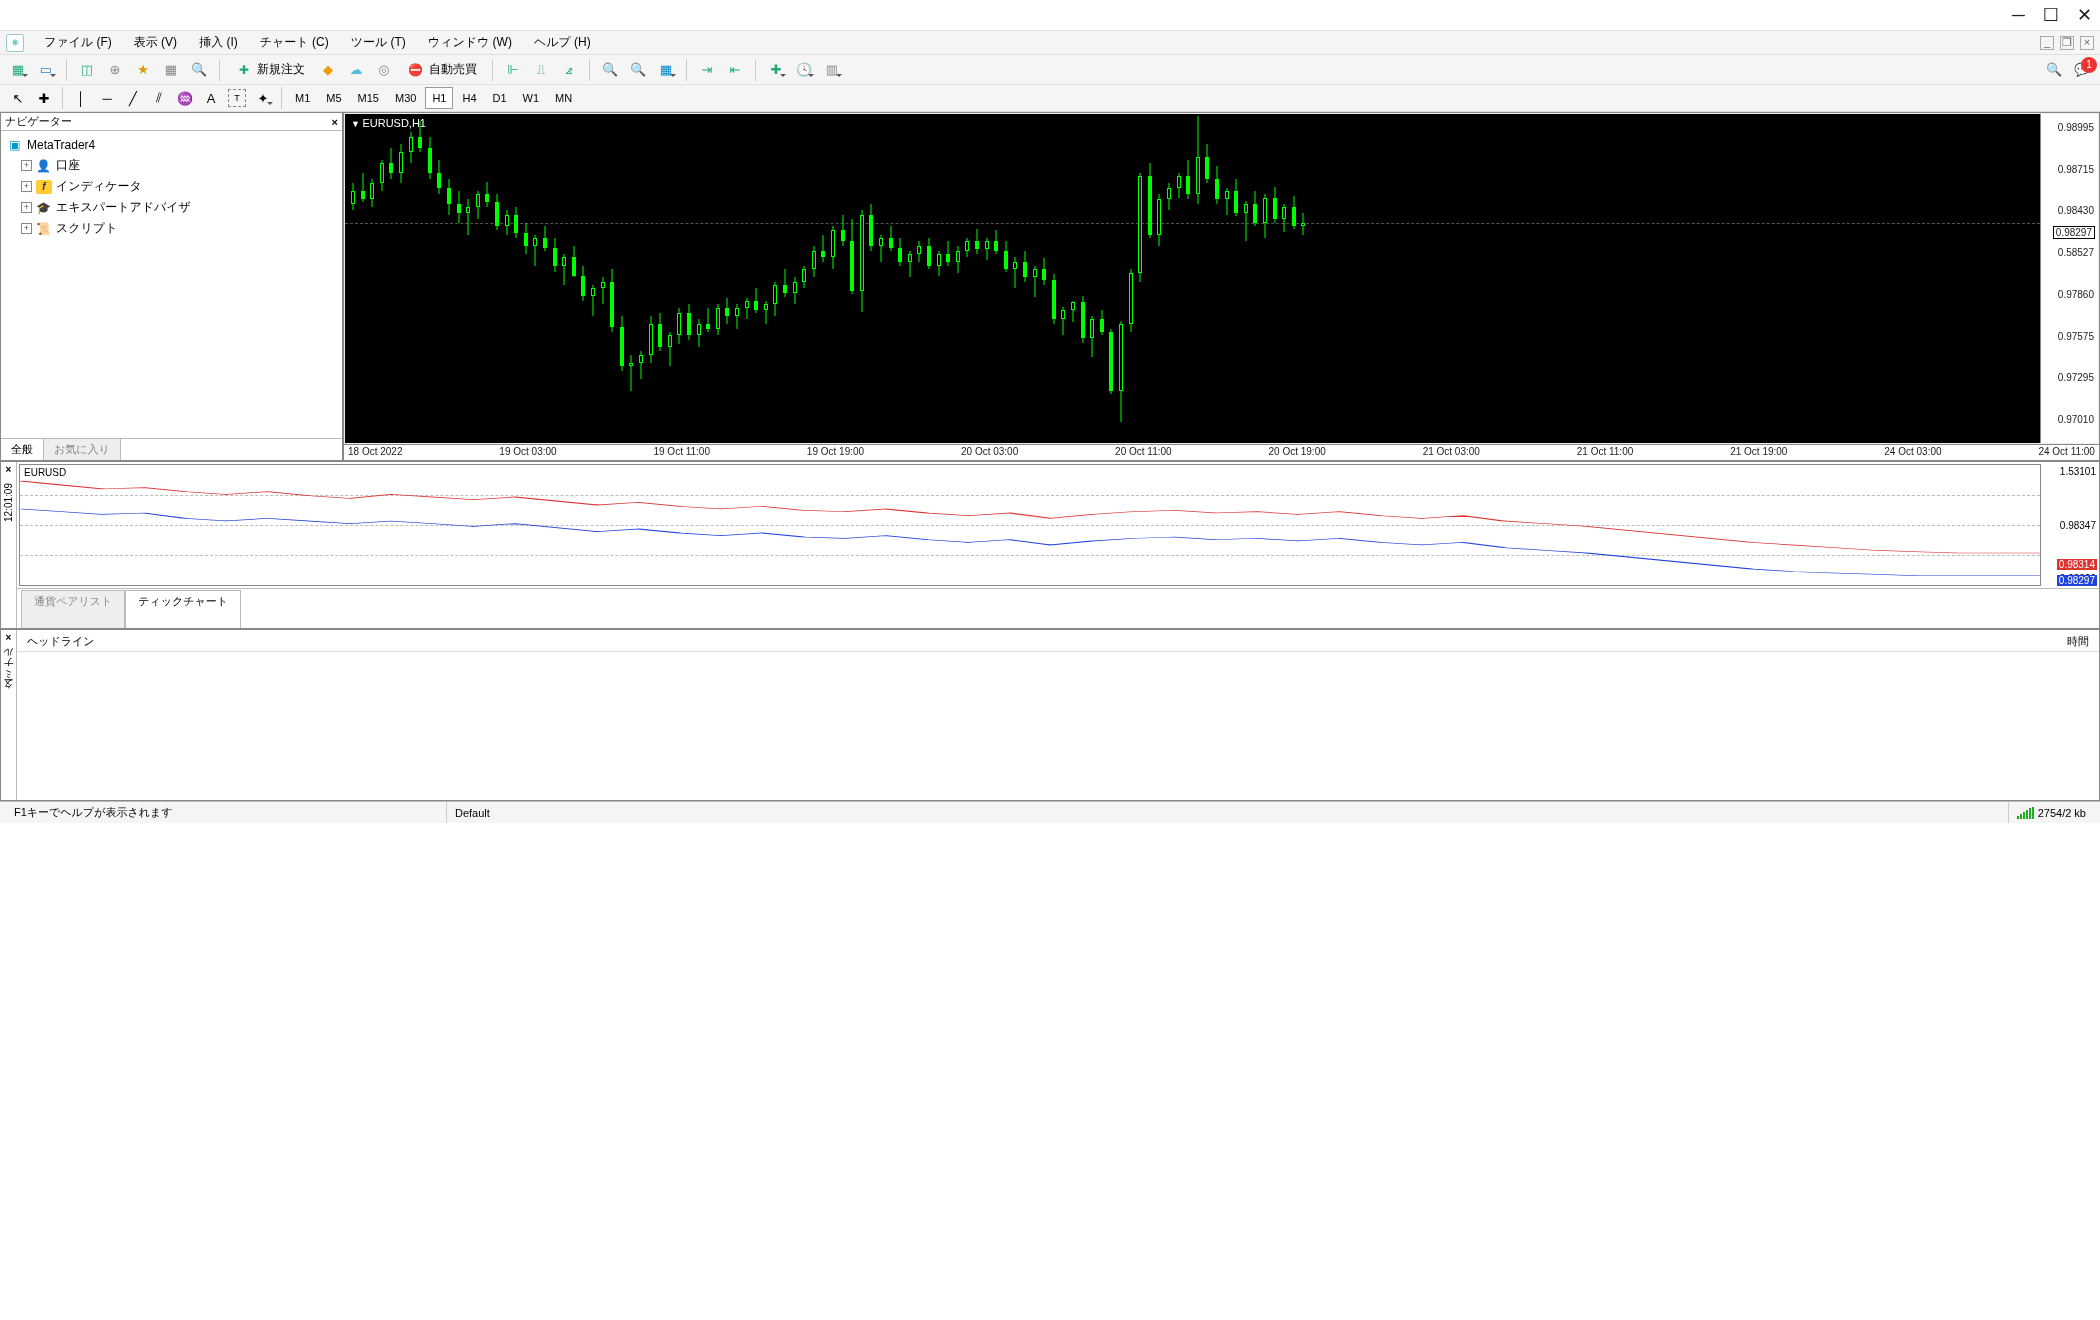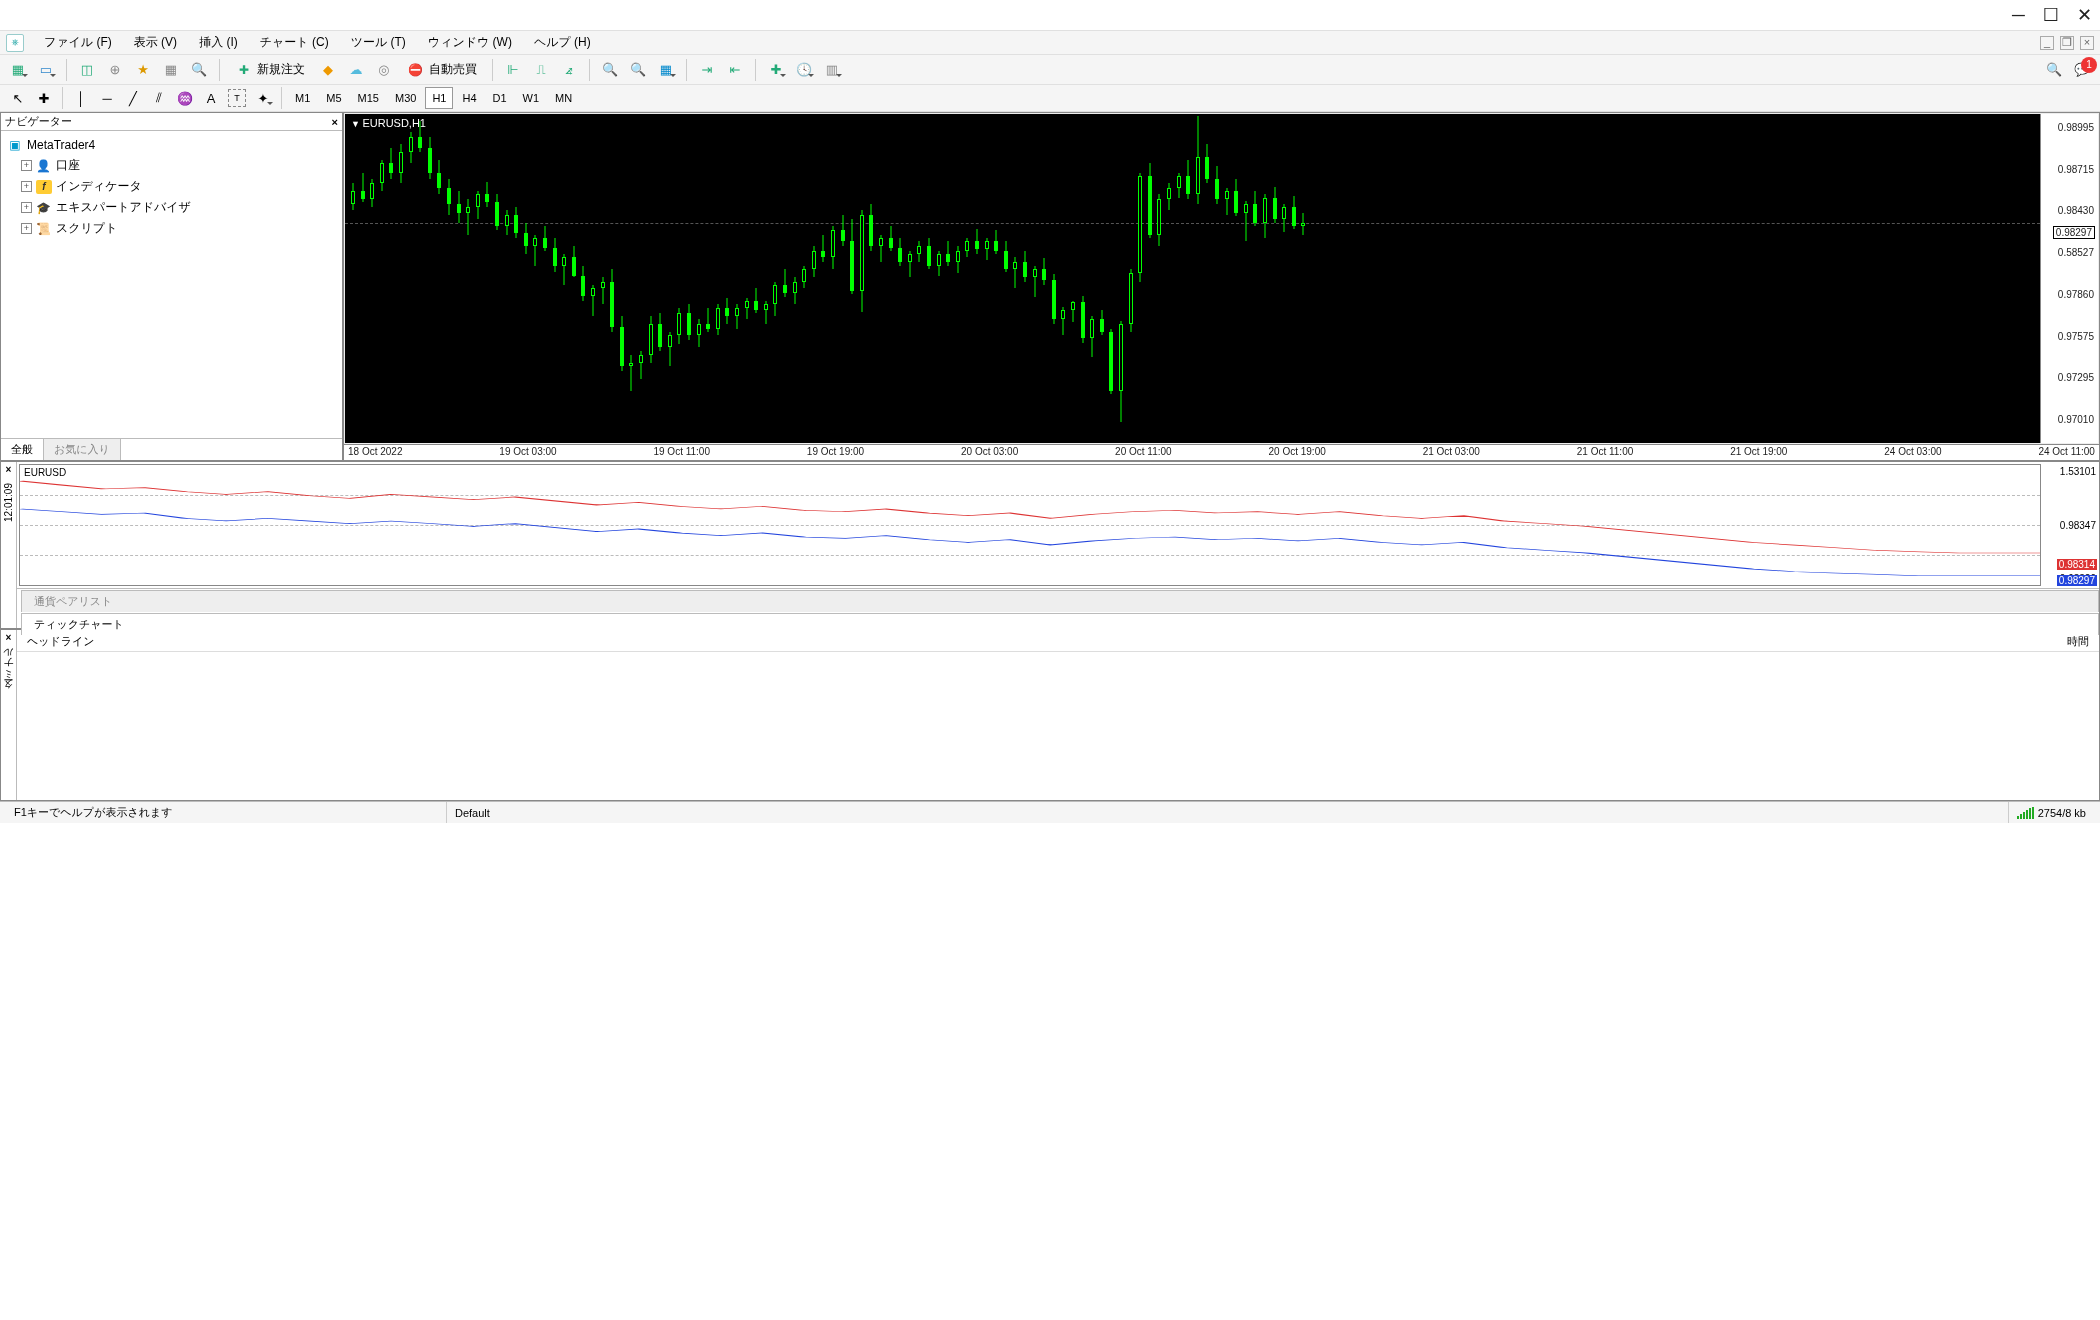--- a/index.html
+++ b/index.html
@@ -53,21 +53,21 @@
 .vtab-col .x { font-weight:bold; margin:2px 0 4px; }
 .vtab-col .vt { writing-mode:vertical-rl; transform:rotate(180deg); padding:4px 1px; font-size:10px; }
 .tick-body { flex:1; display:flex; flex-direction:column; }
 .tick-chart { flex:1; display:flex; }
 .tick-plot { flex:1; position:relative; border:1px solid #888; margin:2px; background:#fff; overflow:hidden; }
 .tick-plot .sym { position:absolute; top:2px; left:4px; font-size:10px; }
 .tick-plot .grid { position:absolute; left:0; right:0; border-top:1px dashed #bbb; }
 .tick-plot svg { position:absolute; inset:0; width:100%; height:100%; }
 .tick-yaxis { width:56px; display:flex; flex-direction:column; justify-content:space-between; padding:4px 3px 4px 3px; font-size:10px; text-align:right; position:relative; }
 .tick-yaxis .pricebox { position:absolute; right:2px; padding:0 2px; font-size:10px; color:#fff; }
-.tick-tabs { height:40px; display:flex; font-size:11px; border-top:1px solid #bbb; padding-left:4px;flex-direction:column; }
+.tick-tabs { height:40px; display:flex; font-size:11px; border-top:1px solid #bbb; padding-left:4px; }
 .ttab { padding:3px 12px; border:1px solid #bbb; border-bottom:none; margin-top:1px; background:#eee; color:#888; }
 .ttab.active { background:#fff; color:#000; }
 .terminal { height:172px; border:1px solid #888; display:flex; background:#fff; }
 .term-body { flex:1; display:flex; flex-direction:column; }
 .term-head { height:22px; display:flex; justify-content:space-between; padding:4px 10px; font-size:11px; border-bottom:1px solid #ddd; }
 .term-content { flex:1; }
 .term-tabs { height:22px; display:flex; font-size:11px; border-top:1px solid #bbb; padding-left:4px; align-items:end; gap:0; }
 .term-tabs .ttab2 { padding:3px 10px; color:#888; border-right:1px solid #ccc; position:relative; }
 .term-tabs .ttab2.active { border:1px solid #888; border-bottom:1px solid #fff; background:#fff; color:#000; }
 .term-tabs .ttab2 sub { color:#d22; font-size:9px; margin-left:2px; }
@@ -760,15 +760,15 @@
   <div class="cell" style="flex:1">Default</div>
   <div class="cell conn">
     <div class="conn-bars">
         <span style="height:3px"></span>
         <span style="height:5px"></span>
         <span style="height:7px"></span>
         <span style="height:9px"></span>
         <span style="height:11px"></span>
         <span style="height:12px"></span>
       </div>
-    <span>2754/8 kb</span>
+    <span>2754/2 kb</span>
   </div>
 </div>
 
 </body></html>

